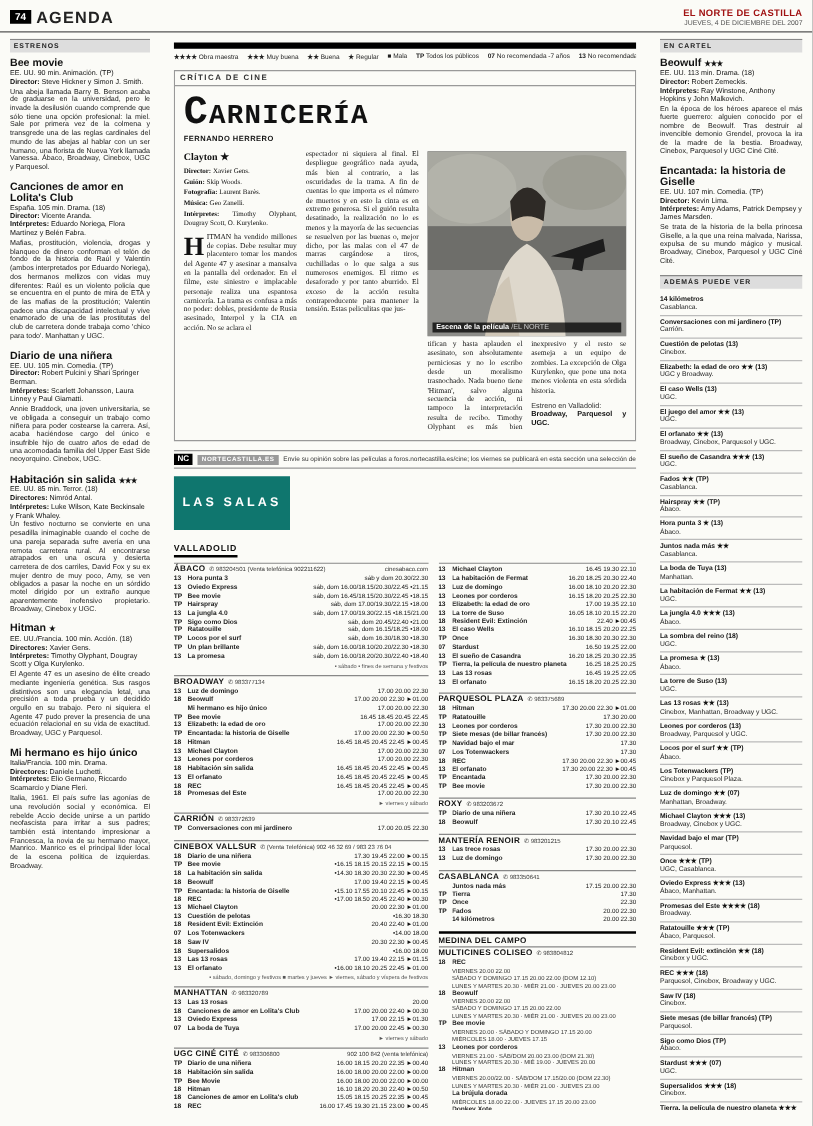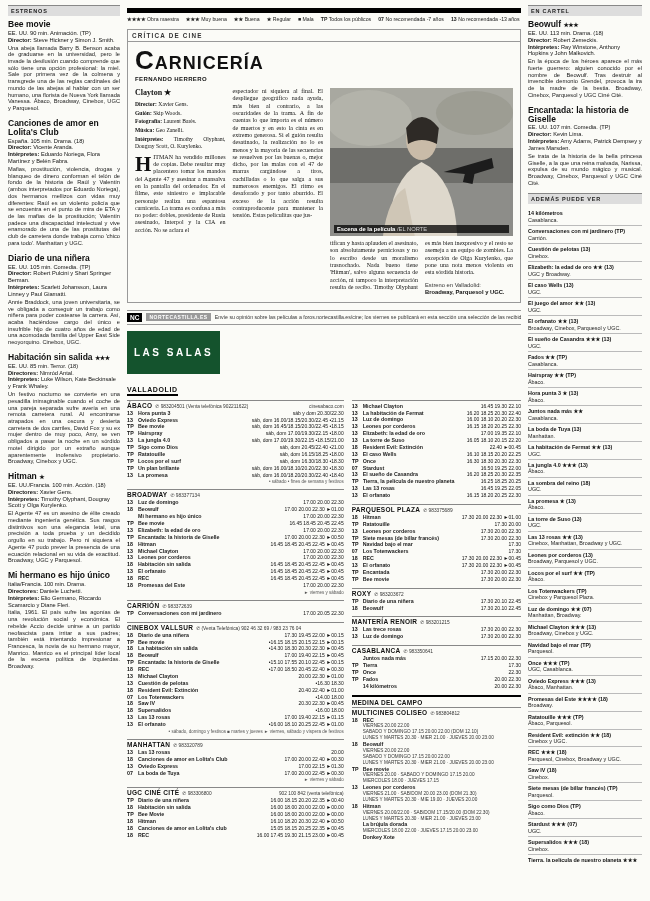--- a/index.html
+++ b/index.html
@@ -9,21 +9,21 @@
   
   .masthead{display:flex;justify-content:space-between;align-items:flex-start;
             padding:6px 8px 3px;border-bottom:1px solid #555;}
   .mh-left{display:flex;align-items:center;gap:4px;}
   .pagenum{background:#000;color:#fff;font-weight:bold;font-size:8px;padding:1px 4px;}
   .section{font-size:13px;font-weight:800;letter-spacing:1px;color:#222;}
   .mh-right{text-align:right;}
   .paper{color:#a01212;font-weight:800;font-size:7.5px;letter-spacing:.3px;}
   .date{color:#555;font-size:5.5px;margin-top:1px;}
   
-  .cols{display:flex;gap:7px;padding:5px 8px 0;height:862px;box-sizing:border-box;}
+  .cols{display:flex;gap:19px;padding:5px 8px 0;height:862px;box-sizing:border-box;}
   .leftcol{width:112px;flex:none;overflow:hidden;}
   .centercol{flex:1;min-width:0;overflow:hidden;}
   .rightcol{width:114px;flex:none;overflow:hidden;}
   
   .kicker{background:#ddd;border-top:1px solid #888;font-size:5.5px;font-weight:bold;
           letter-spacing:.8px;padding:2px 3px;margin:0 0 4px;color:#222;}
   
   .movie{margin-bottom:7px;}
   .mtitle{font-size:8.5px;font-weight:800;margin:0 0 1px;line-height:1.05;}
   .stars{font-size:6px;letter-spacing:-.5px;}
@@ -38,22 +38,22 @@
   .legend{display:flex;gap:7px;font-size:5.2px;white-space:nowrap;overflow:hidden;
           margin:0 0 7px;color:#222;}
   .legend b{font-weight:800;}
   
   .critic{border:1px solid #999;margin-bottom:7px;padding:0 7px 6px;}
   .critic-kicker{font-size:6.3px;font-weight:bold;letter-spacing:1.2px;padding:2px 4px;
                  margin:0 -7px 5px;border-bottom:1px solid #999;color:#333;}
   .critic-grid{display:flex;gap:7px;}
   .critic-left{width:188px;flex:none;}
   .critic-right{flex:1;min-width:0;}
-  .headline{font-family:Liberation Sans, sans-serif;font-variant:small-caps;font-weight:bold;
-            font-size:26px;letter-spacing:1px;margin:4px 0 3px;line-height:1;}
+  .headline{font-family:Liberation Mono, monospace;font-variant:small-caps;font-weight:bold;
+            font-size:32px;letter-spacing:1px;margin:4px 0 3px;line-height:1;}
   .author{font-size:6px;font-weight:800;letter-spacing:.4px;margin:0 0 6px;}
   .film-head{font-size:8px;font-weight:800;margin:0 0 3px;}
   .crline{font-size:5.6px;line-height:1.22;margin:0;}
   .crline b{font-weight:800;}
   .critic-cols{column-count:2;column-gap:7px;font-size:6px;line-height:1.22;
                text-align:justify;font-family:"Liberation Serif",serif;color:#111;}
   .critic-cols p{margin:0 0 2px;}
   .dropcap{float:left;font-size:21px;line-height:.8;font-weight:bold;padding:2px 2px 0 0;
            font-family:"Liberation Serif",serif;}
   .photo{height:148px;position:relative;background:#777;margin:0 0 4px;overflow:hidden;}
@@ -67,21 +67,21 @@
   .estreno .e1{color:#333;}
   .estreno .e2{font-weight:800;}
   
   .ncstrip{display:flex;align-items:center;gap:4px;border-top:1px solid #999;
            border-bottom:1px solid #999;padding:2px 0;margin:0 0 6px;font-size:5.2px;
            white-space:nowrap;overflow:hidden;color:#333;}
   .nc-badge{background:#000;color:#fff;font-weight:900;font-size:6.5px;padding:1px 3px;flex:none;}
   .nc-site{background:#9a9a9a;color:#fff;font-weight:bold;font-size:5px;letter-spacing:.5px;
            padding:1px 3px;flex:none;}
   
-  .salas-badge{display:inline-block;background:#14532d;color:#fff;font-weight:900;
+  .salas-badge{display:inline-block;background:#0f766e;color:#fff;font-weight:900;
                font-size:10px;letter-spacing:2.5px;padding:16px 7px;margin:0 0 4px;}
   .city{font-size:7px;font-weight:800;letter-spacing:.6px;border-bottom:2px solid #000;
         display:inline-block;padding-bottom:1px;margin:0 0 4px;}
   .listings{display:flex;gap:8px;}
   .list-left{width:55%;flex:none;overflow:hidden;}
   .list-right{flex:1;min-width:0;overflow:hidden;}
   .cinema{margin-bottom:5px;}
   .cine-head{border-top:1px solid #888;display:flex;align-items:baseline;gap:3px;
              padding-top:1px;margin-bottom:1px;}
   .cine-name{font-weight:800;font-size:6.5px;letter-spacing:.3px;}
@@ -99,20 +99,30 @@
   
   .adv{border-bottom:1px solid #bbb;padding:2px 0;font-size:5.4px;line-height:1.2;}
   .adv-t{font-weight:800;}
   .adv-v{display:block;color:#222;}
 </style>
 </head>
 <body>
 
 <div class="page">
 
+  <div class="masthead">
+    <div class="mh-left">
+      <span class="pagenum">74</span>
+      <span class="section">AGENDA</span>
+    </div>
+    <div class="mh-right">
+      <div class="paper">EL NORTE DE CASTILLA</div>
+      <div class="date">JUEVES, 4 DE DICIEMBRE DEL 2007</div>
+    </div>
+  </div>
 
   <div class="cols">
 
     <aside class="leftcol">
       <div class="kicker">ESTRENOS</div>
       <div>
 
       <div class="movie">
             <h3 class="mtitle"><span></span><span>Bee movie</span> </h3>
             <p class="meta">EE. UU. 90 min. Animación. (TP)</p>

